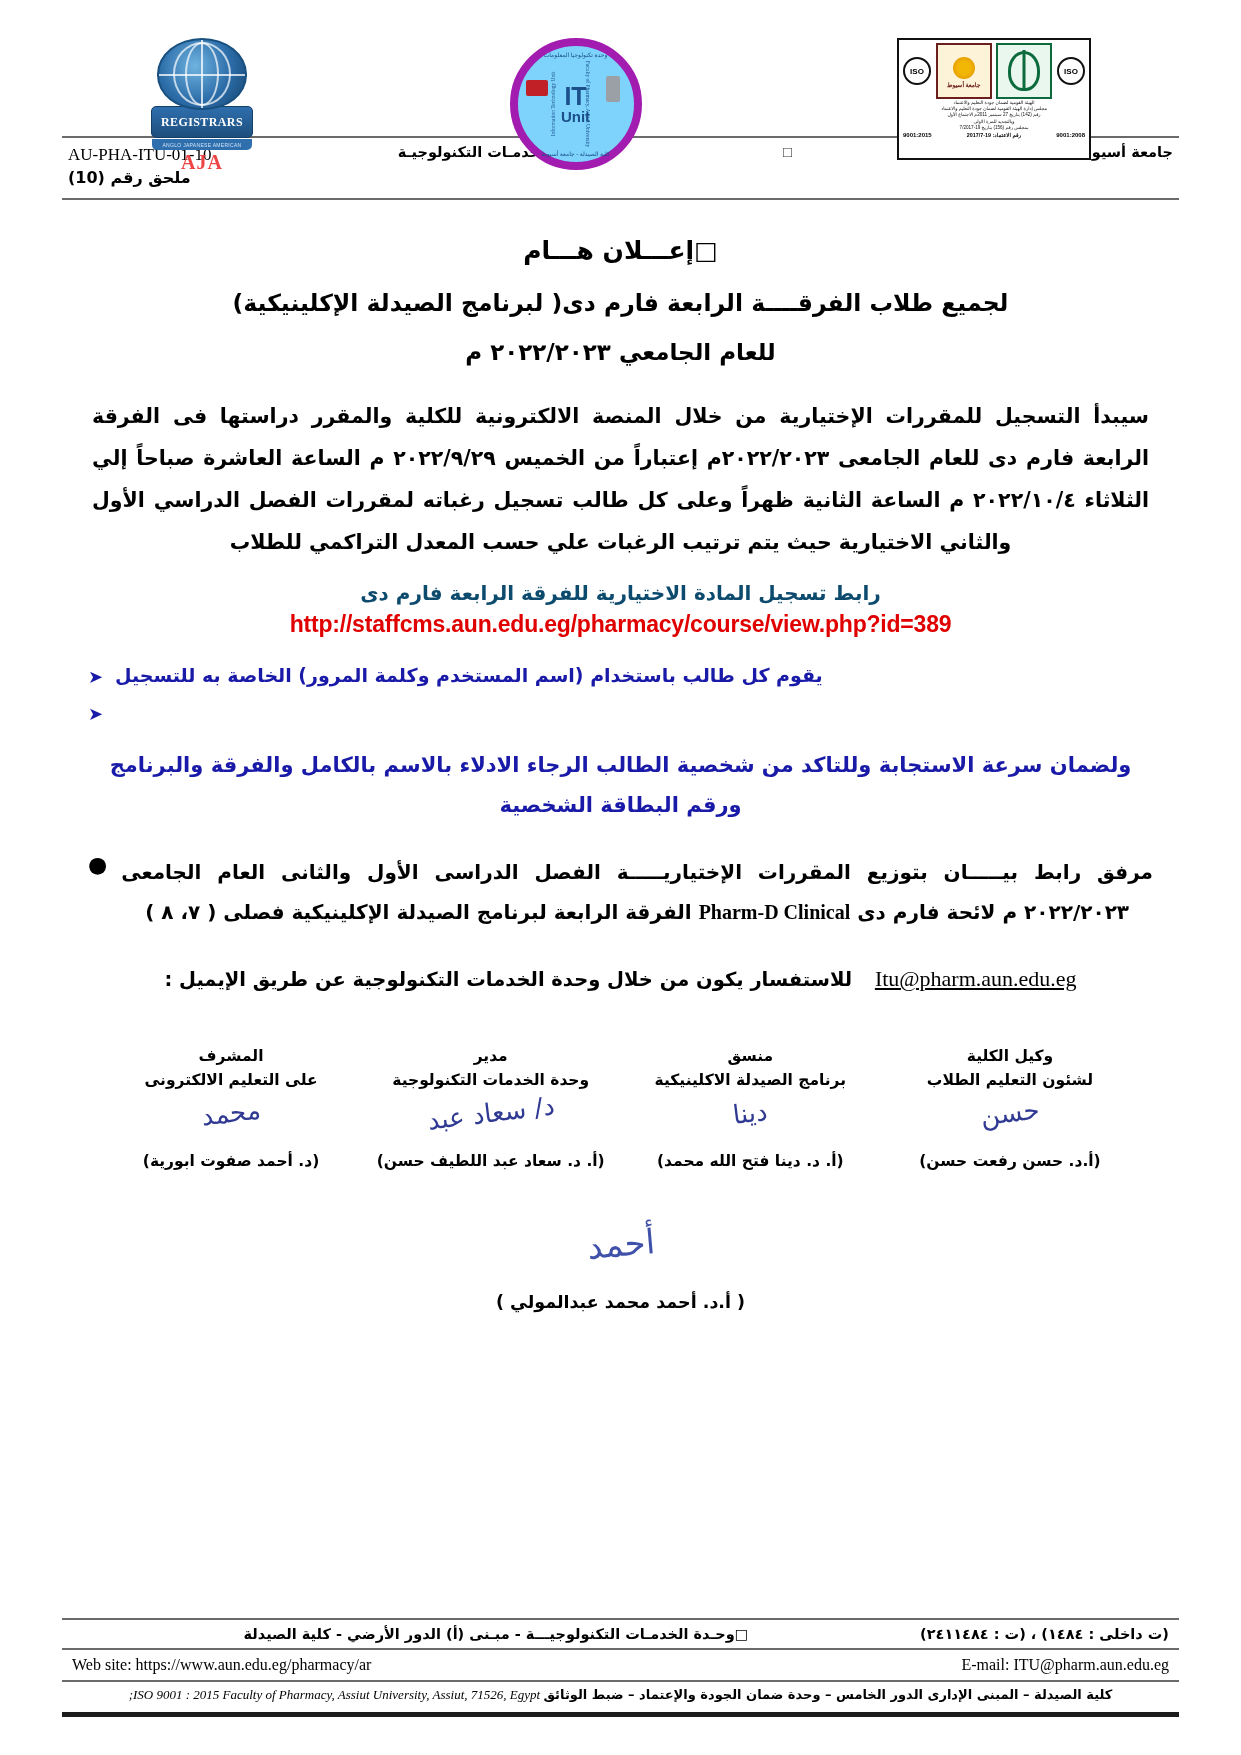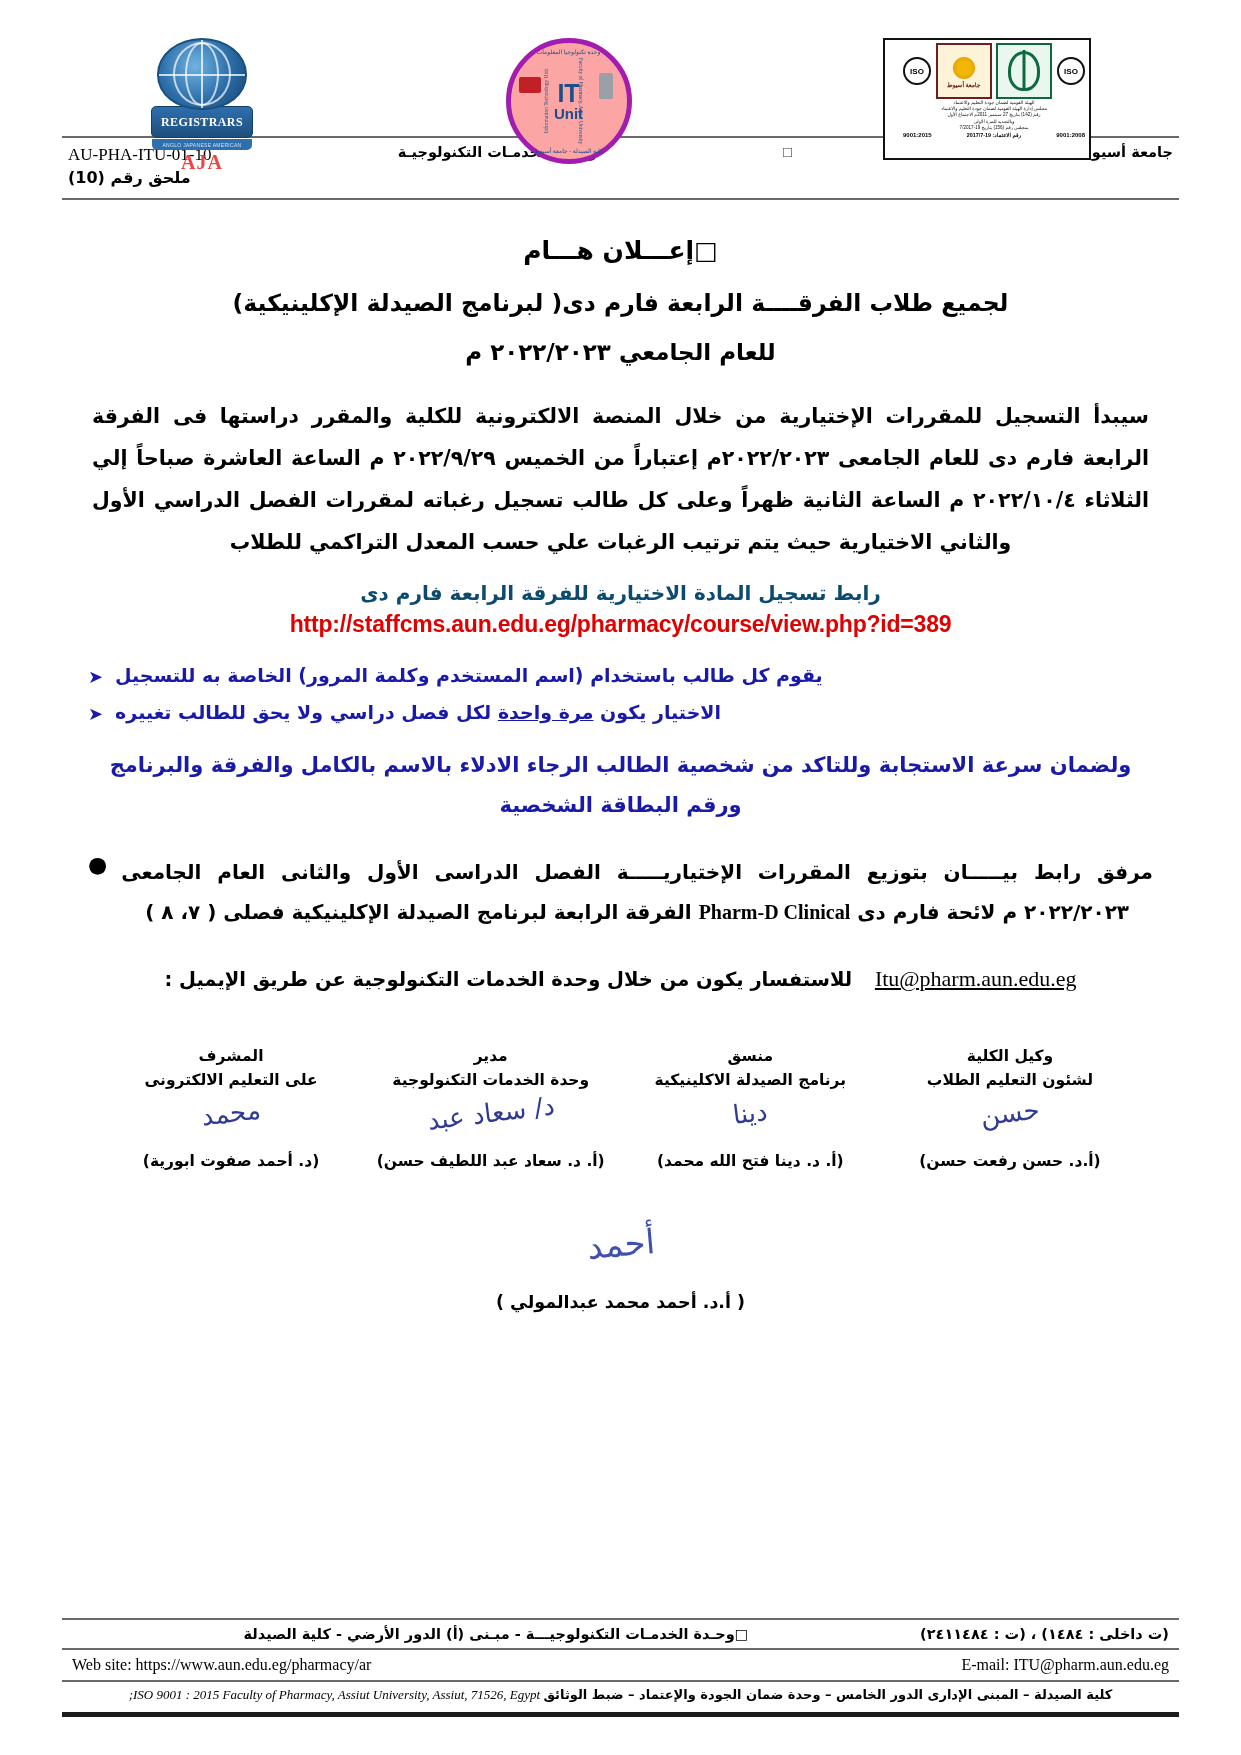--- a/index.html
+++ b/index.html
@@ -68,22 +68,22 @@
   }
   .aja .name{
     text-align:center;font-size:20px;font-weight:bold;color:#ef4444;
     letter-spacing:1px;margin-top:2px;line-height:1;
   }
 
   
   .itu{width:136px;height:120px;}
   .itu .ring{
     width:116px;height:116px;border-radius:50%;
-    border:5px solid #a21caf;position:relative;margin:0 auto;
-    background:#fca5a5;
+    border:8px solid #a21caf;position:relative;margin:0 auto;
+    background:#7dd3fc;
   }
   .itu .ring .top-t{
     position:absolute;top:5px;left:0;right:0;text-align:center;
     font-size:6px;color:#1b4f8a;letter-spacing:.2px;
   }
   .itu .ring .bot-t{
     position:absolute;bottom:5px;left:0;right:0;text-align:center;
     font-size:6px;color:#1b4f8a;
   }
   .itu .ring .left-t{
@@ -107,21 +107,21 @@
     font-family:"Liberation Sans",sans-serif;
   }
   .itu .redbar{
     position:absolute;top:34px;left:8px;width:22px;height:16px;background:#c02026;border-radius:2px;
   }
   .itu .gray{
     position:absolute;top:30px;right:14px;width:14px;height:26px;background:#9aa0a6;border-radius:2px;
   }
 
   
-  .iso{width:190px;height:118px;border:2px solid #111;background:#fff;position:relative;padding-left:14px;}
+  .iso{width:190px;height:118px;border:2px solid #111;background:#fff;position:relative;}
   .iso .row1{display:flex;justify-content:space-between;align-items:center;padding:3px 4px 0;}
   .iso .isobadge{
     width:24px;height:24px;border-radius:50%;border:2px solid #111;
     display:flex;align-items:center;justify-content:center;
     font-size:8px;font-weight:bold;font-family:"Liberation Sans",sans-serif;
   }
   .iso .crest{
     width:52px;height:52px;border:2px solid #6b1f1f;background:#fdf3d8;
     display:flex;flex-direction:column;align-items:center;justify-content:center;
     position:relative;overflow:hidden;
@@ -381,21 +381,20 @@
 
     <div class="redline">رابط تسجيل المادة الاختيارية للفرقة الرابعة فارم دى</div>
     <div class="redurl">http://staffcms.aun.edu.eg/pharmacy/course/view.php?id=389</div>
 
     <div class="bullets">
       <div class="bullet">
         <span>يقوم كل طالب باستخدام (اسم المستخدم وكلمة المرور) الخاصة به للتسجيل</span>
         <span class="arrow">➤</span>
       </div>
       <div class="bullet">
-        <span><span>الاختيار يكون </span><u>مرة واحدة</u><span> لكل فصل دراسي ولا يحق للطالب تغييره</span></span>
         <span class="arrow">➤</span>
       </div>
     </div>
 
     <div class="blue-para">ولضمان سرعة الاستجابة وللتاكد من شخصية الطالب الرجاء الادلاء بالاسم بالكامل والفرقة والبرنامج ورقم البطاقة الشخصية</div>
 
     <div class="dot-item">
       <div class="dot-body">
         <span>مرفق رابط بيـــــان بتوزيع المقررات الإختياريـــــة  الفصل الدراسى الأول والثانى العام الجامعى</span>
         <span>٢٠٢٢/٢٠٢٣ م لائحة فارم دى</span>

